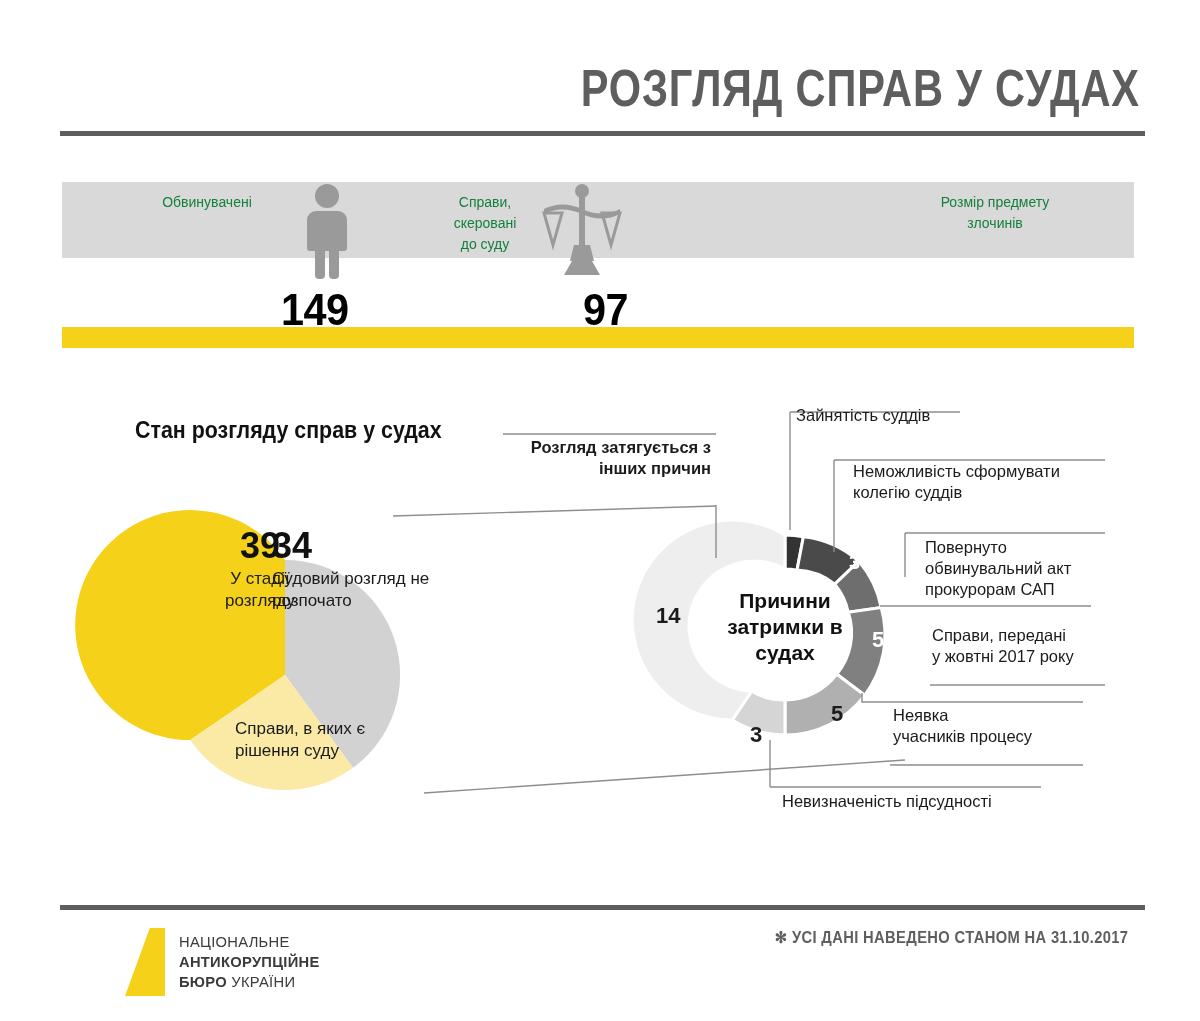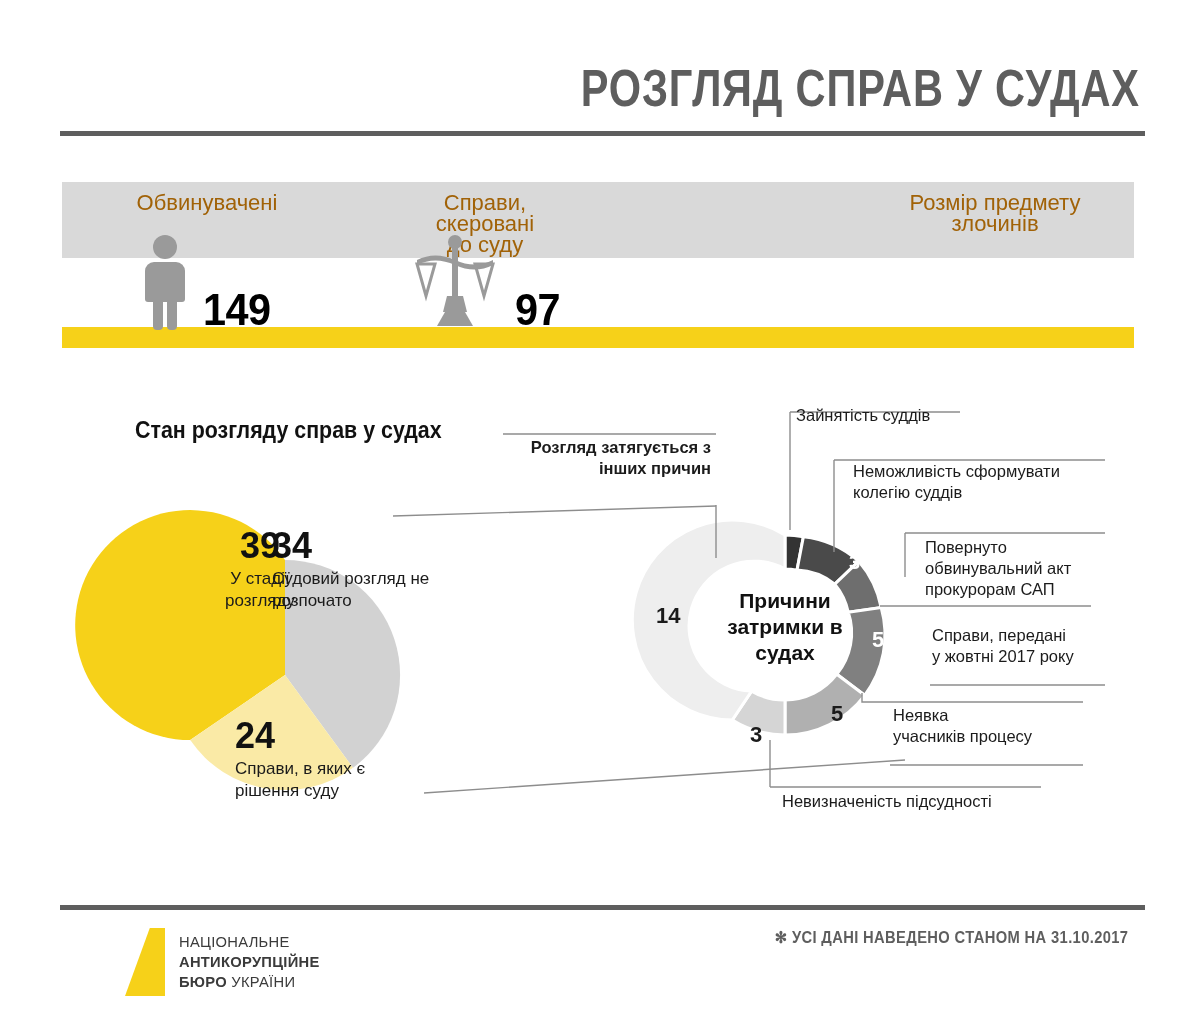--- a/index.html
+++ b/index.html
@@ -50,32 +50,32 @@
   }
   .stat{
     position:absolute;
     top:182px;
     height:150px;
   }
   .stat-label{
     position:absolute;
     left:0; right:0; top:10px;
     text-align:center;
-    font-size:22px;
-    color:#a16207;
+    font-size:14px;
+    color:#15803d;
     line-height:21px;
     white-space:pre-line;
   }
   .stat-row{
     position:absolute;
     left:0; right:0; bottom:2px;
     display:flex;
     align-items:flex-end;
-    justify-content:center;
     gap:10px;
+    flex-direction:column;
   }
   .stat-value{
     font-size:45px;
     font-weight:bold;
     color:#000;
     letter-spacing:-.5px;
     line-height:.92;
     transform:scaleX(.92);
   }
   .stat-unit{
@@ -312,21 +312,20 @@
     <span class="pie-num">39</span>
     <span class="pie-txt">У стадії розгляду</span>
   </div>
 
   <div class="pie-label" style="left:272px;top:528px;width:170px;">
     <span class="pie-num">34</span>
     <span class="pie-txt">Судовий розгляд не розпочато</span>
   </div>
 
   <div class="pie-label" style="left:235px;top:718px;width:165px;">
-    <span class="pie-num">24</span>
     <span class="pie-txt">Справи, в яких є рішення суду</span>
   </div>
 
   <div class="donut-center">Причини
 затримки в
 судах</div>
 
   <div class="donut-num" style="left:772px;top:508px;color:#ffffff;">1</div>
   <div class="donut-num" style="left:809px;top:517px;color:#ffffff;">3</div>
   <div class="donut-num" style="left:849px;top:552px;color:#ffffff;font-size:20px;">3</div>

